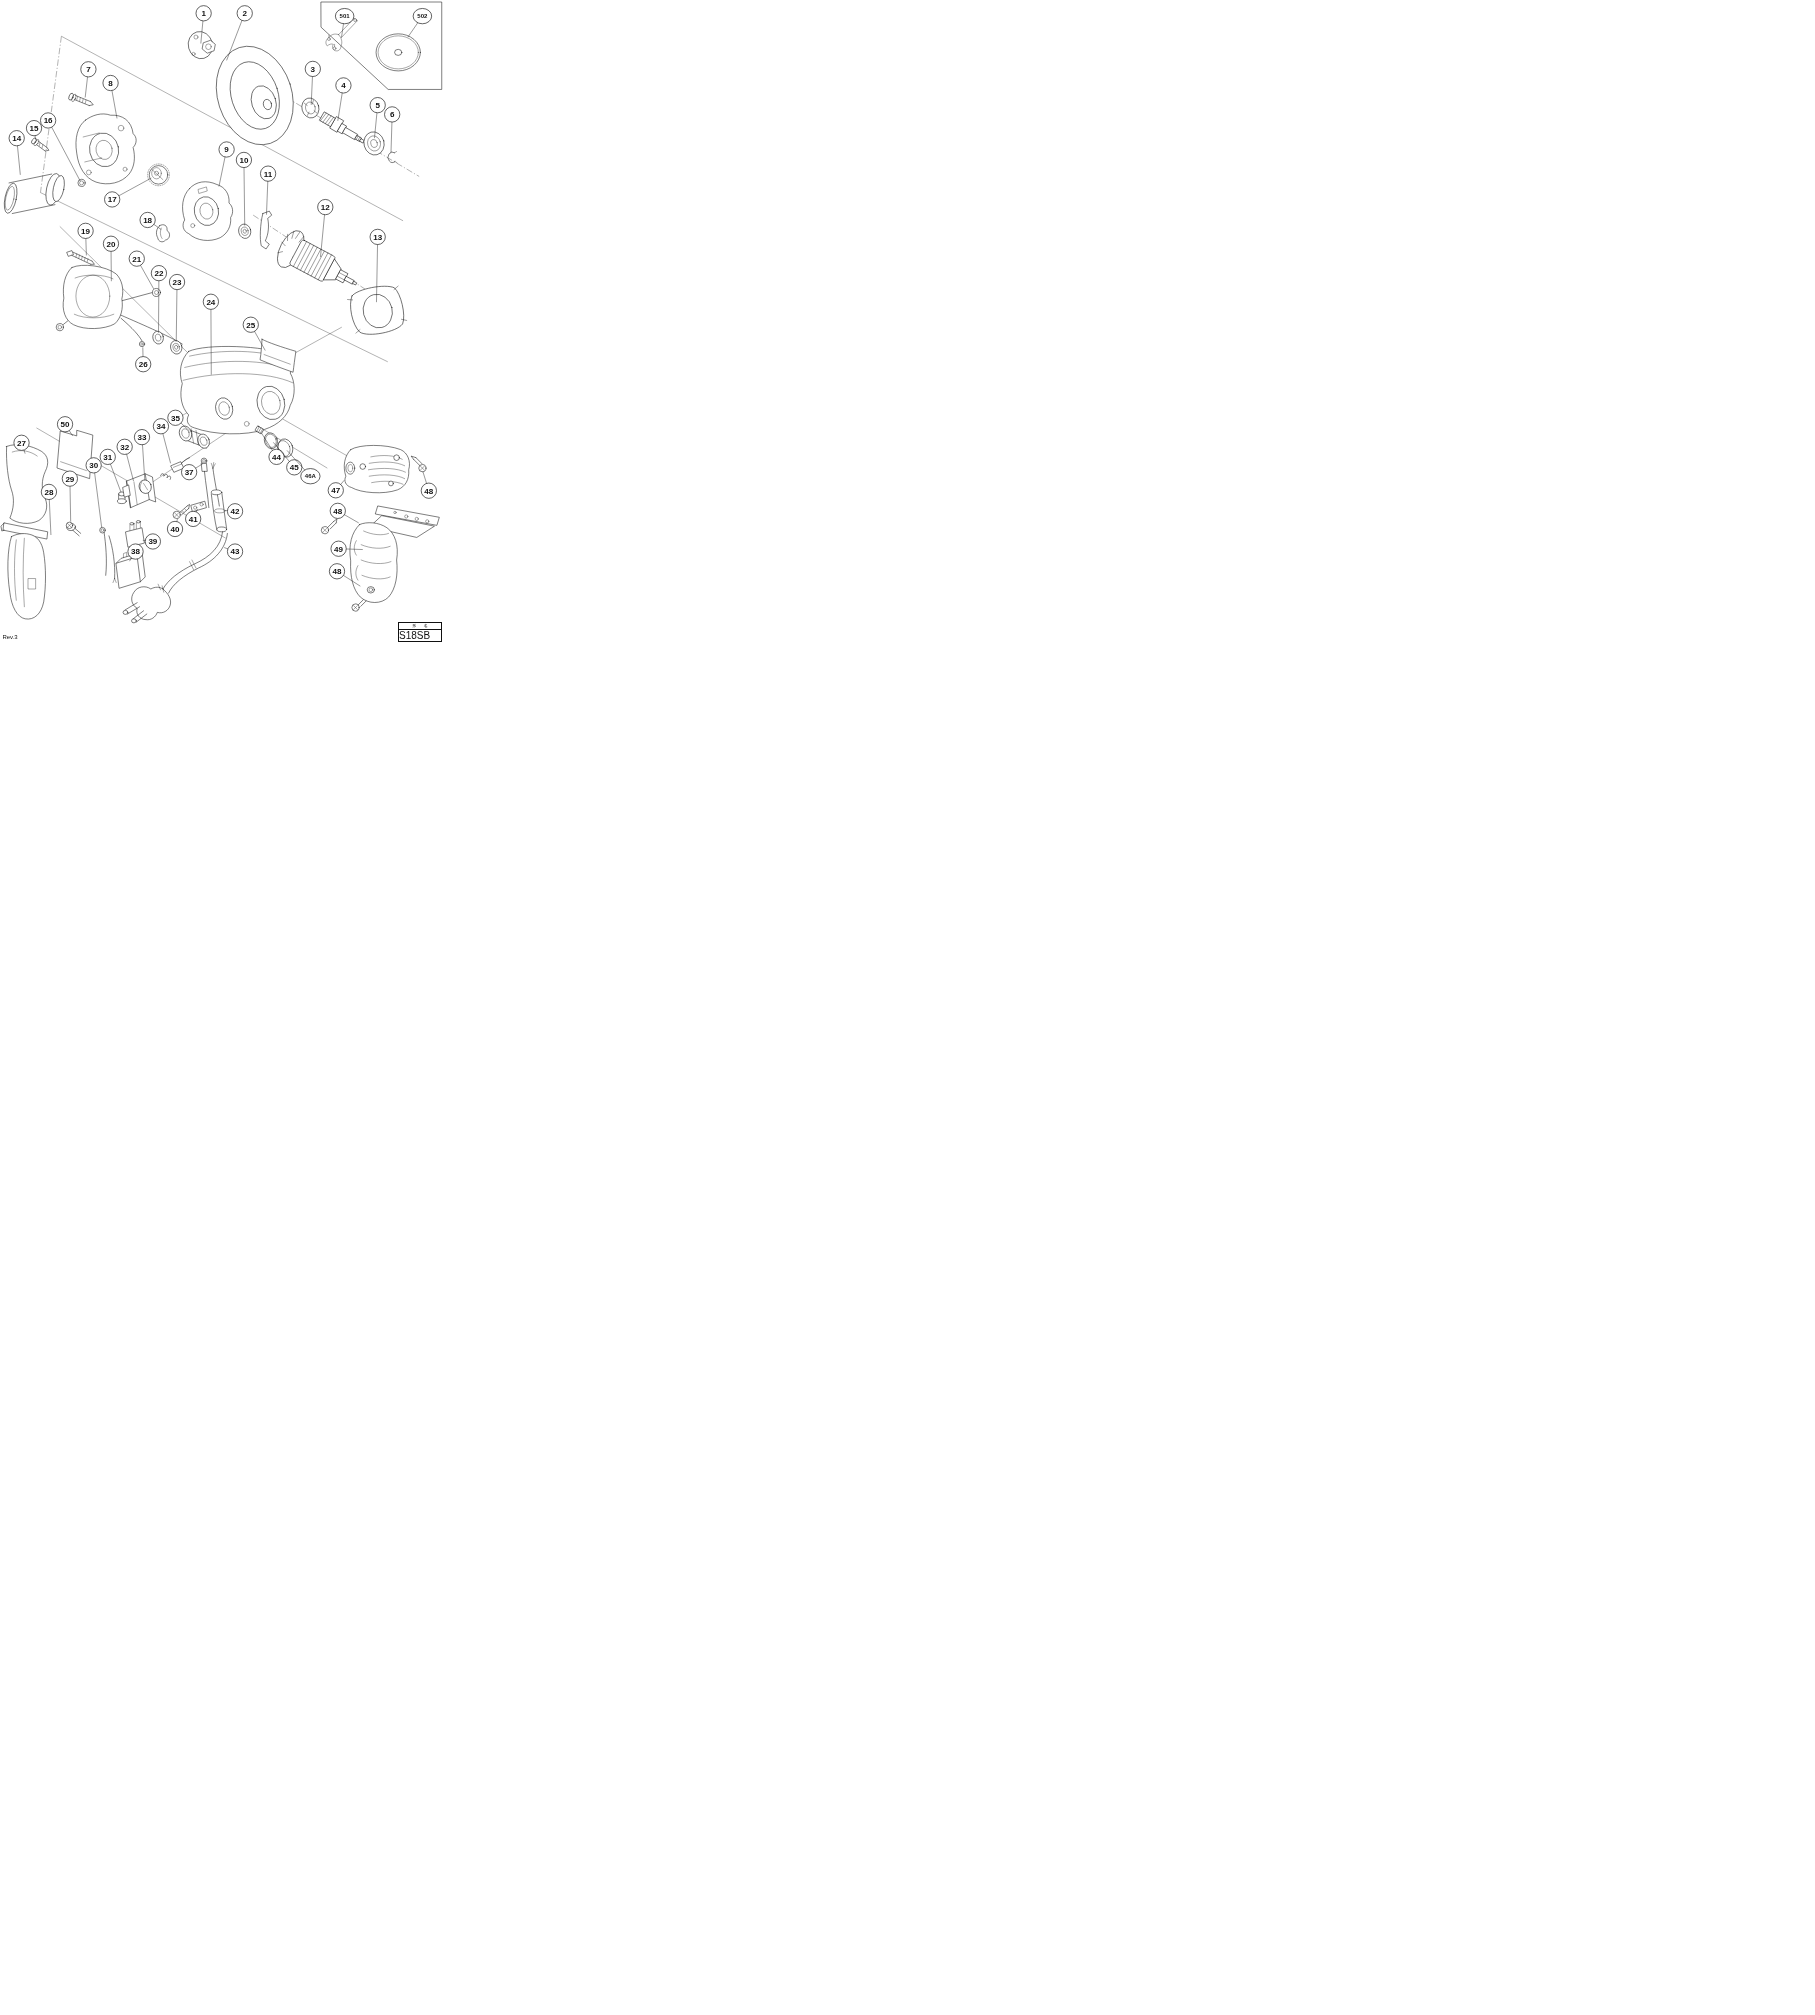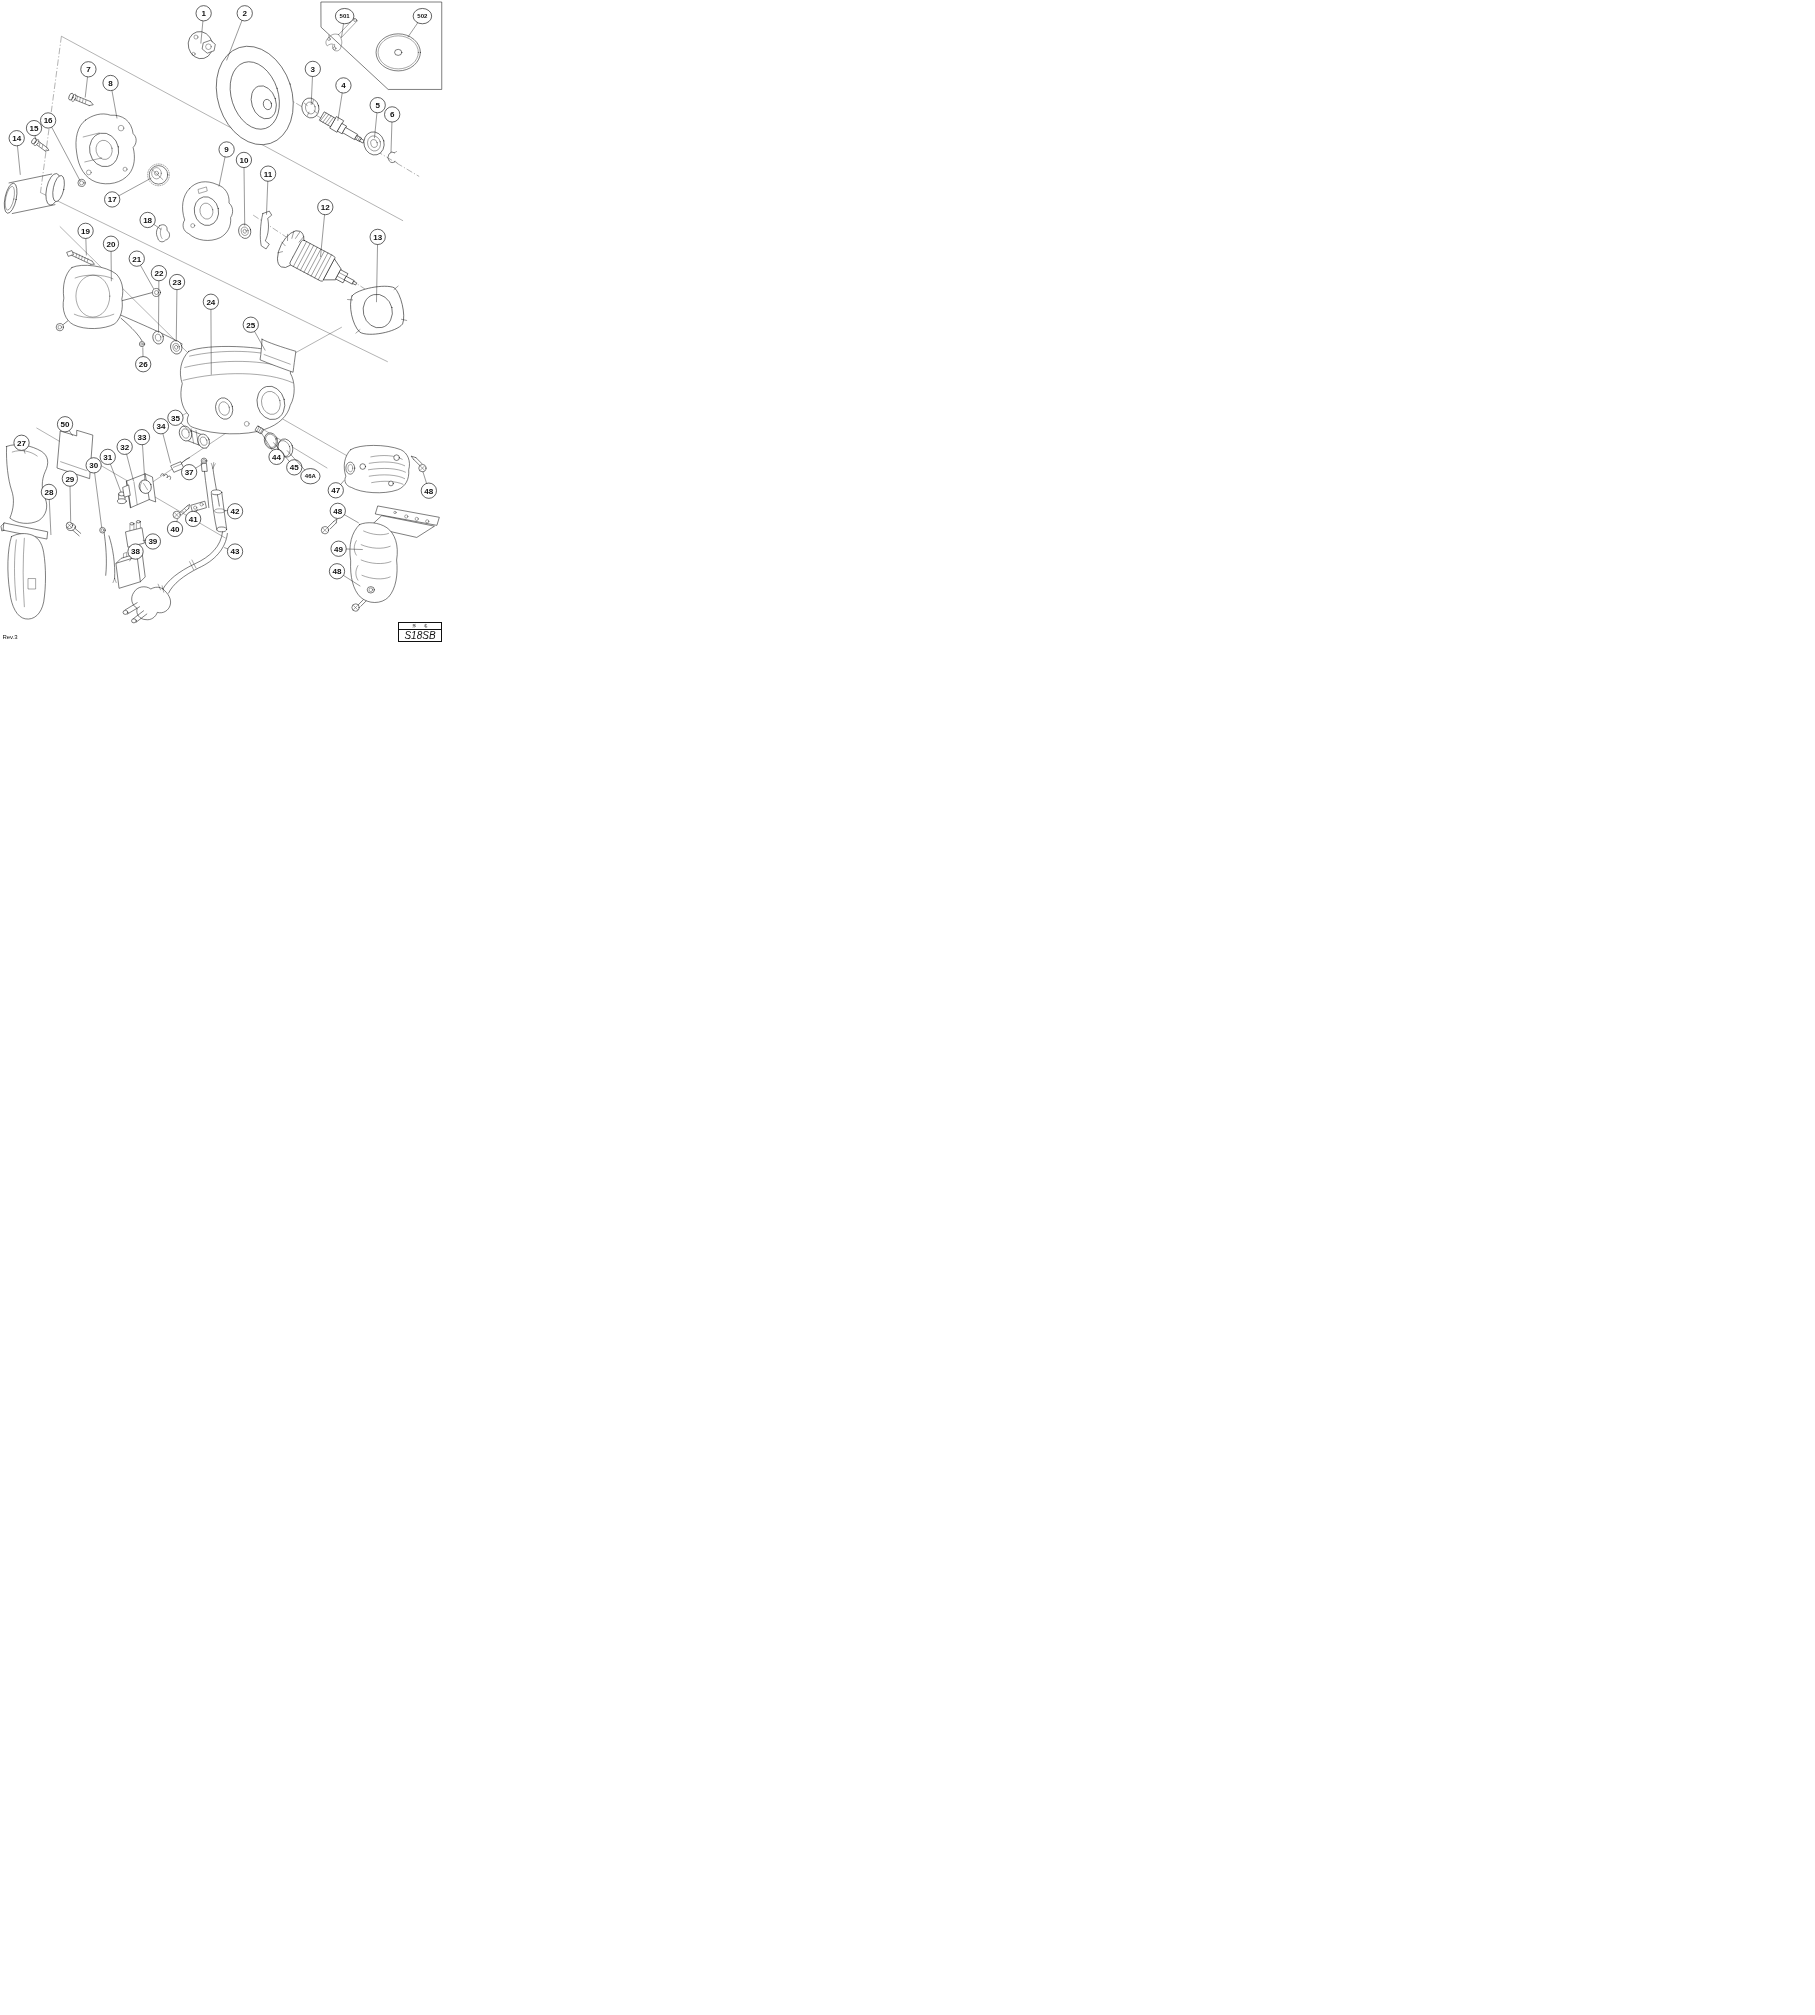--- a/index.html
+++ b/index.html
@@ -16,21 +16,21 @@
   .bubble{fill:#fff;stroke:#1a1a1a;stroke-width:1.7;}
   .bubble-num{font-family:"Liberation Sans",sans-serif;font-weight:bold;font-size:20px;
               fill:#111;text-anchor:middle;}
   .bubble-num.small{font-size:15px;}
   
   .model-box{position:absolute;left:398px;top:622px;width:44px;height:20px;
              border:1px solid #111;box-sizing:border-box;background:#fff;}
   .model-header{height:6px;line-height:6px;border-bottom:0.8px solid #111;
                 font-size:4px;color:#111;text-align:center;
                 letter-spacing:1.9em;text-indent:1.9em;white-space:nowrap;overflow:hidden;}
-  .model-value{height:12px;font-size:10px;line-height:12px;text-align:center;color:#111;font-style:italic;}
+  .model-value{height:12px;font-size:10px;line-height:12px;text-align:left;color:#111;}
   .rev{position:absolute;left:2.4px;top:634px;font-size:6px;color:#111;}
 </style>
 </head>
 <body>
 
 <div class="page">
 <svg id="diagram" width="454" height="643" viewBox="0 0 1126 1596">
 
   <g>
     <line class="cl" x1="152" y1="90" x2="1000" y2="548"></line>

